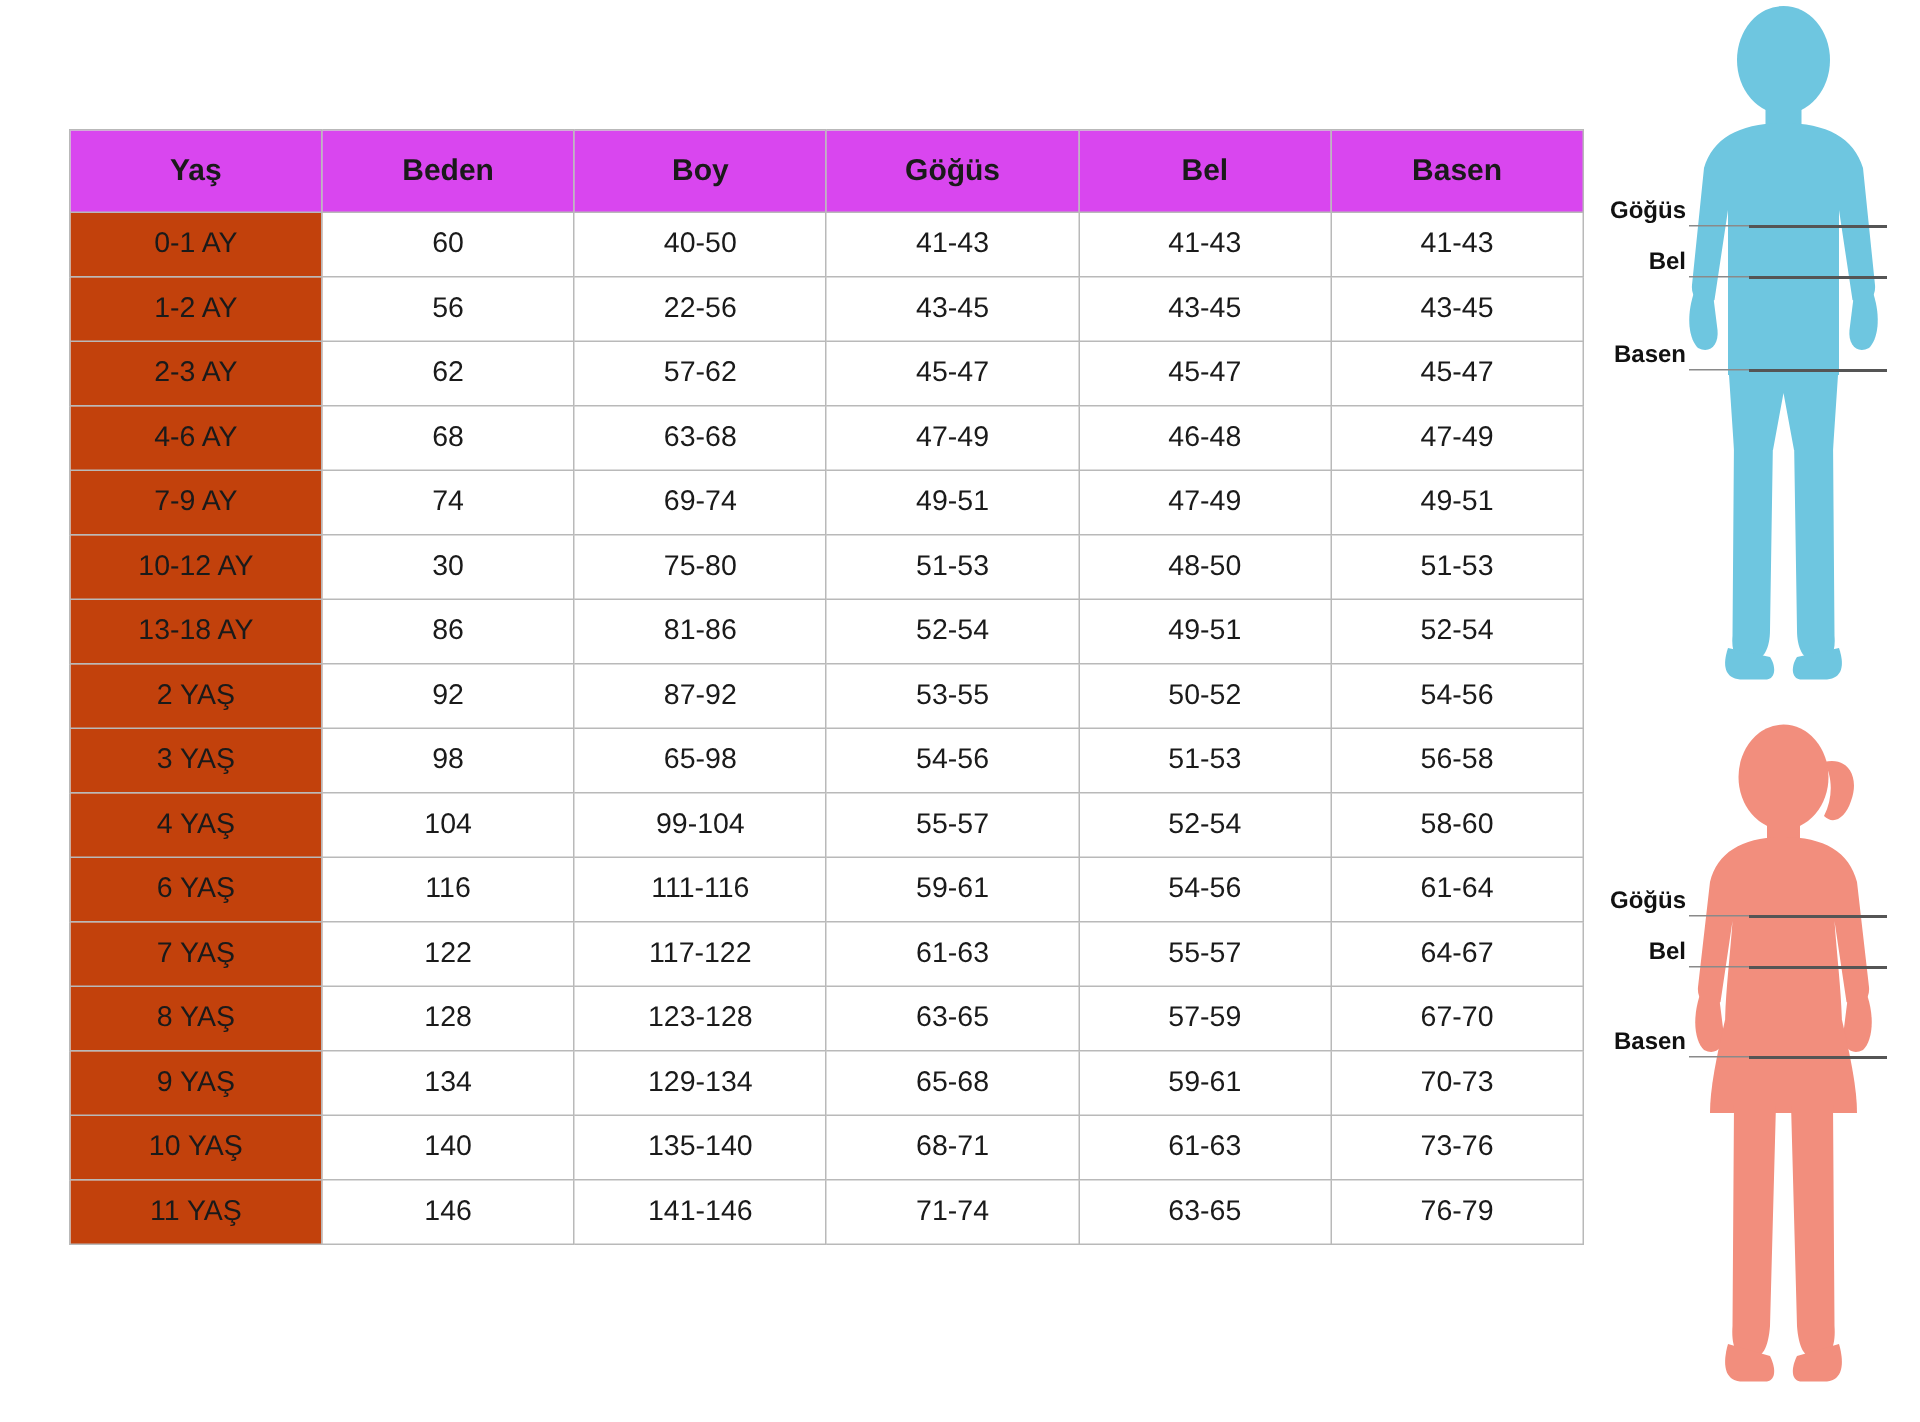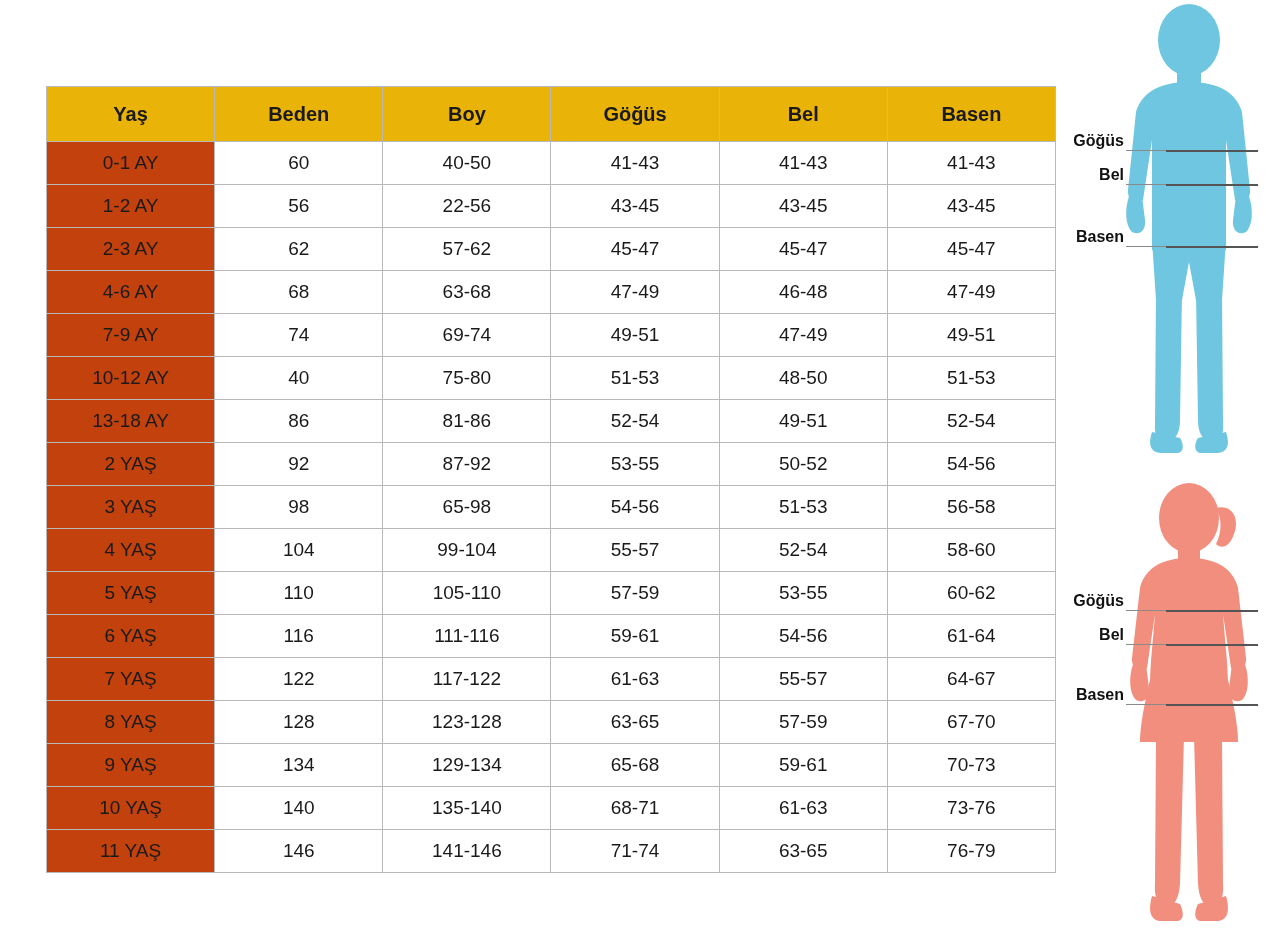--- a/index.html
+++ b/index.html
@@ -35,21 +35,21 @@
   table.size-table th,
   table.size-table td {
     border: 1px solid #b9b9b9;
     text-align: center;
     font-size: 19px;
     color: #1a1a1a;
     height: 42px;
     padding: 0;
   }
   table.size-table thead th {
-    background: #eab308;
+    background: #d946ef;
     font-weight: bold;
     font-size: 20px;
     height: 54px;
   }
   table.size-table tbody td {
     background: #ffffff;
     font-weight: normal;
   }
   table.size-table tbody td.col-age {
     background: #c2410c;
@@ -177,21 +177,21 @@
           <tr>
             <td class="col-age">7-9 AY</td>
             <td>74</td>
             <td>69-74</td>
             <td>49-51</td>
             <td>47-49</td>
             <td>49-51</td>
           </tr>
           <tr>
             <td class="col-age">10-12 AY</td>
-            <td>40</td>
+            <td>30</td>
             <td>75-80</td>
             <td>51-53</td>
             <td>48-50</td>
             <td>51-53</td>
           </tr>
           <tr>
             <td class="col-age">13-18 AY</td>
             <td>86</td>
             <td>81-86</td>
             <td>52-54</td>
@@ -214,28 +214,20 @@
             <td>51-53</td>
             <td>56-58</td>
           </tr>
           <tr>
             <td class="col-age">4 YAŞ</td>
             <td>104</td>
             <td>99-104</td>
             <td>55-57</td>
             <td>52-54</td>
             <td>58-60</td>
-          </tr>
-          <tr>
-            <td class="col-age">5 YAŞ</td>
-            <td>110</td>
-            <td>105-110</td>
-            <td>57-59</td>
-            <td>53-55</td>
-            <td>60-62</td>
           </tr>
           <tr>
             <td class="col-age">6 YAŞ</td>
             <td>116</td>
             <td>111-116</td>
             <td>59-61</td>
             <td>54-56</td>
             <td>61-64</td>
           </tr>
           <tr>

